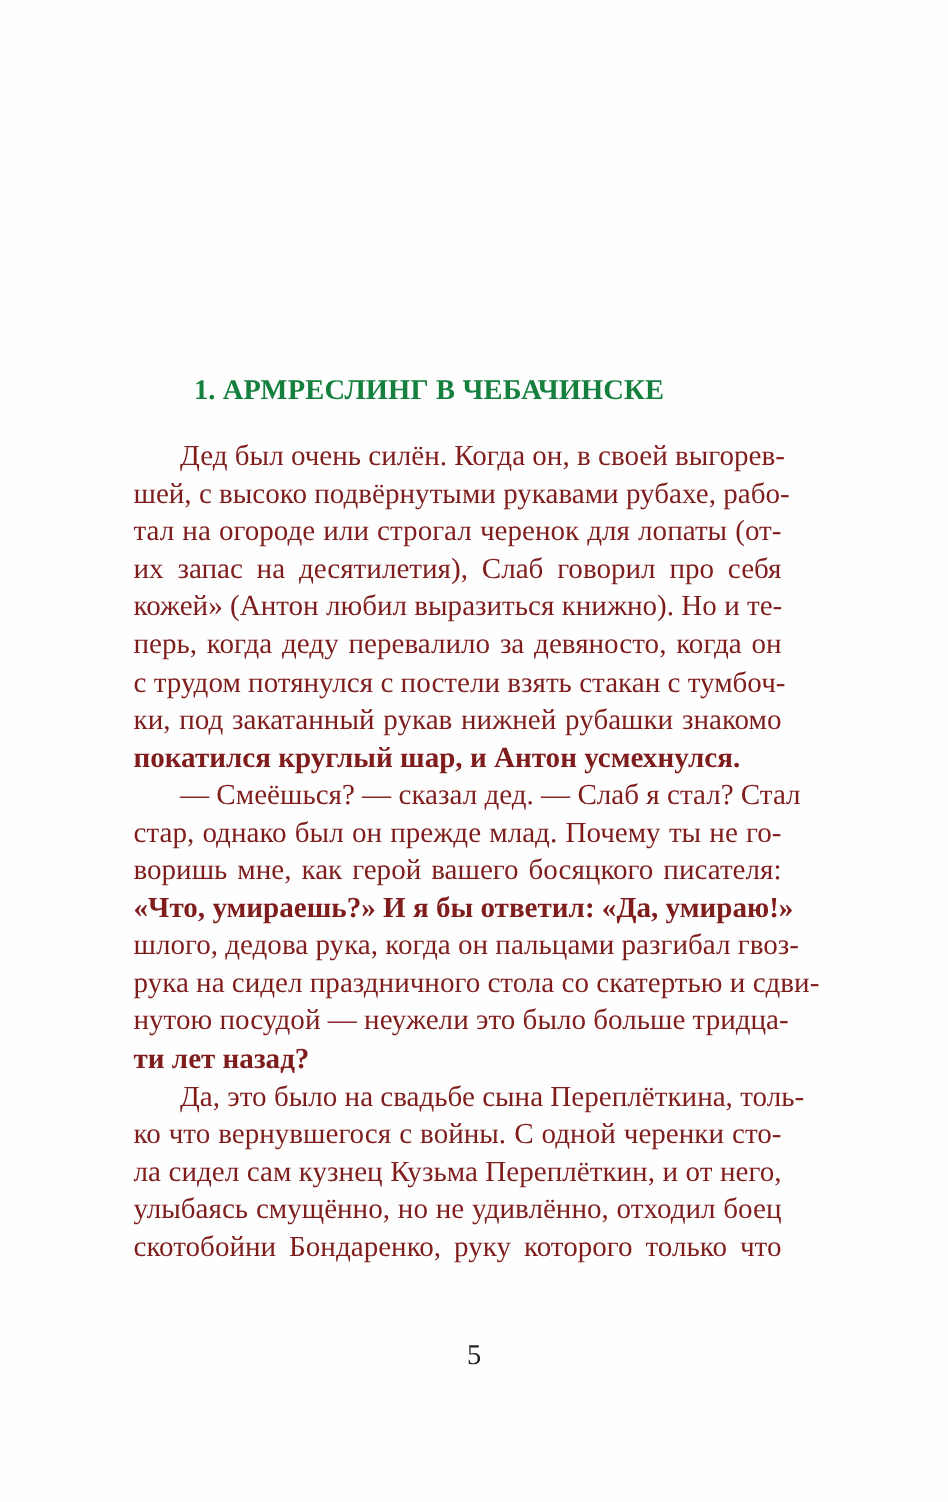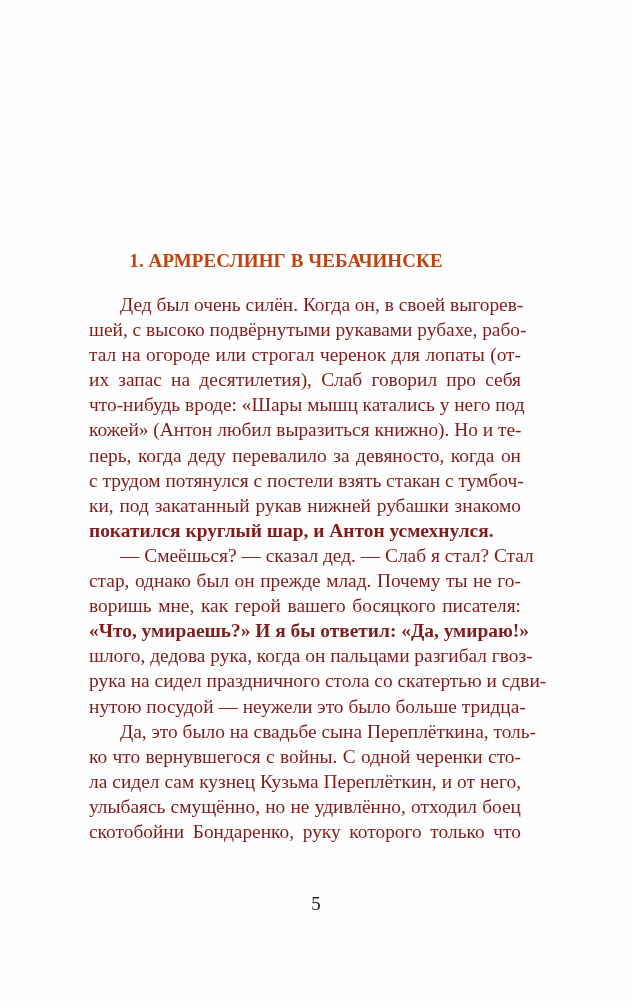--- a/index.html
+++ b/index.html
@@ -1,21 +1,21 @@
 <!DOCTYPE html>
 <html><head>
 <meta charset="utf-8">
 <style>
   html, body { margin: 0; padding: 0; }
   body { width: 632px; height: 1001px; background: #ffffff; position: relative; overflow: hidden; }
   .page { position: absolute; left: 0; top: 0; width: 632px; height: 1001px; background: #fefefe; }
   .heading {
     position: absolute; left: 0; width: 572px; top: 250px; text-align: center;
     font-family: "Liberation Serif", "DejaVu Serif", serif; font-weight: bold;
-    font-size: 19px; color: #c2410c; letter-spacing: 0.1px;
+    font-size: 19px; color: #15803d; letter-spacing: 0.1px;
   }
   .body-text {
     position: absolute; left: 89px; top: 292px; width: 432px;
     font-family: "Liberation Serif", "DejaVu Serif", serif; font-size: 19.4px; color: #7f1d1d;
   }
   .line {
     height: 25.1px; line-height: 25.1px; white-space: nowrap;
     text-align: justify; text-align-last: justify;
   }
   .line.indent { padding-left: 31px; }
@@ -28,33 +28,33 @@
 </head>
 <body>
 
 <div class="page">
   <div class="heading">1. АРМРЕСЛИНГ В ЧЕБАЧИНСКЕ</div>
   <div class="body-text" id="body-text">
       <div class="line indent">Дед был очень силён. Когда он, в своей выгорев-</div>
       <div class="line">шей, с высоко подвёрнутыми рукавами рубахе, рабо-</div>
       <div class="line">тал на огороде или строгал черенок для лопаты (от-</div>
       <div class="line">их запас на десятилетия), Слаб говорил про себя</div>
-      <div class="line">что-нибудь вроде: «Шары мышц катались у него под</div>
       <div class="line">кожей» (Антон любил выразиться книжно). Но и те-</div>
       <div class="line">перь, когда деду перевалило за девяносто, когда он</div>
       <div class="line">с трудом потянулся с постели взять стакан с тумбоч-</div>
       <div class="line">ки, под закатанный рукав нижней рубашки знакомо</div>
       <div class="line last">покатился круглый шар, и Антон усмехнулся.</div>
       <div class="line indent">— Смеёшься? — сказал дед. — Слаб я стал? Стал</div>
       <div class="line">стар, однако был он прежде млад. Почему ты не го-</div>
       <div class="line">воришь мне, как герой вашего босяцкого писателя:</div>
       <div class="line last">«Что, умираешь?» И я бы ответил: «Да, умираю!»</div>
       <div class="line">шлого, дедова рука, когда он пальцами разгибал гвоз-</div>
       <div class="line">рука на сидел праздничного стола со скатертью и сдви-</div>
       <div class="line">нутою посудой — неужели это было больше тридца-</div>
+      <div class="line last">ти лет назад?</div>
       <div class="line indent">Да, это было на свадьбе сына Переплёткина, толь-</div>
       <div class="line">ко что вернувшегося с войны. С одной черенки сто-</div>
       <div class="line">ла сидел сам кузнец Кузьма Переплёткин, и от него,</div>
       <div class="line">улыбаясь смущённо, но не удивлённо, отходил боец</div>
       <div class="line">скотобойни Бондаренко, руку которого только что</div>
     </div>
   <div class="page-number">5</div>
 </div>
 
 </body></html>

